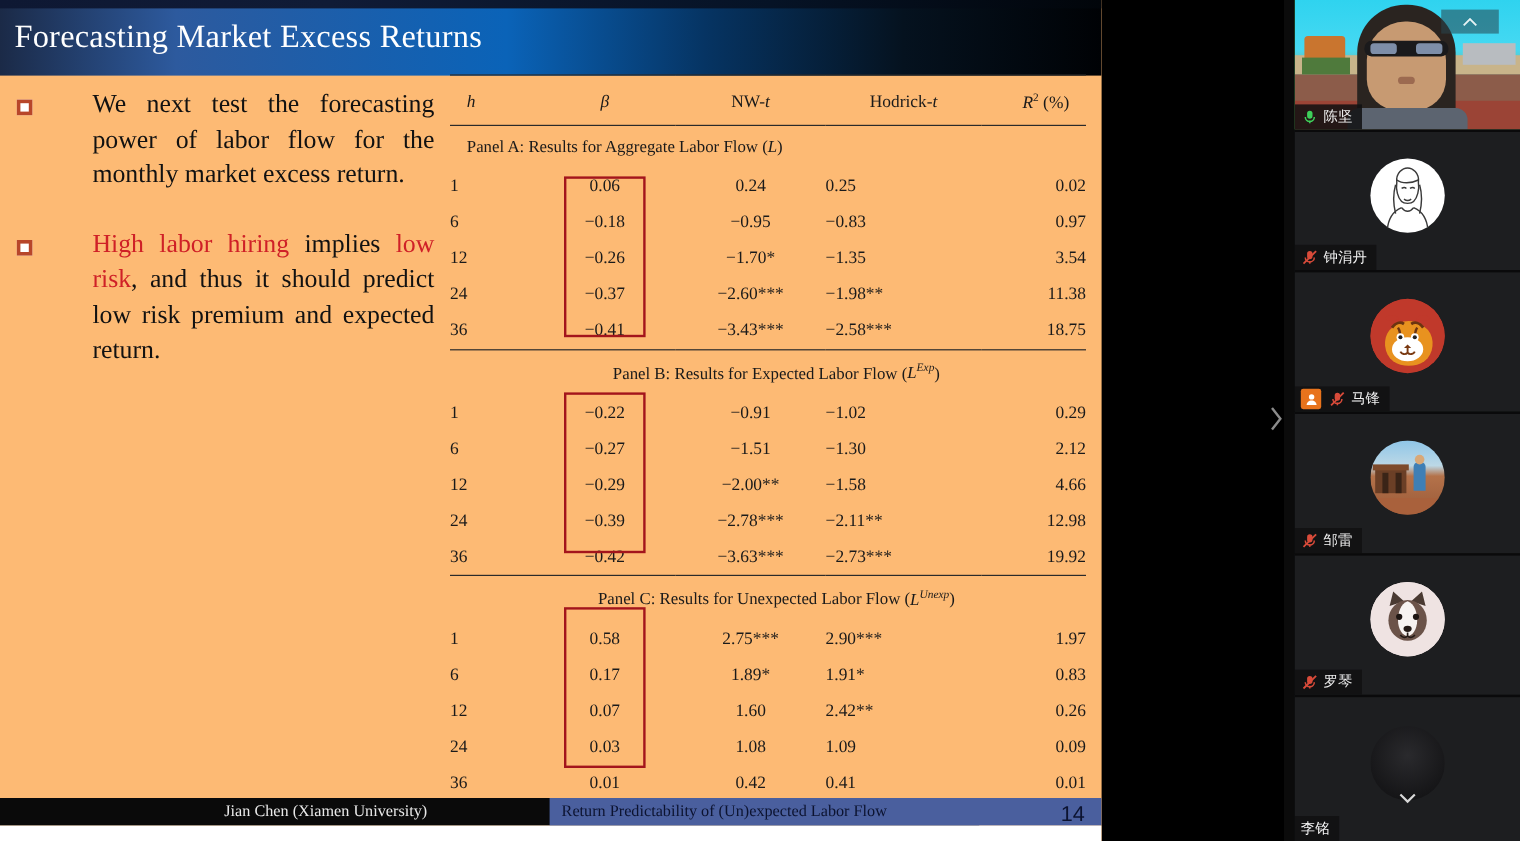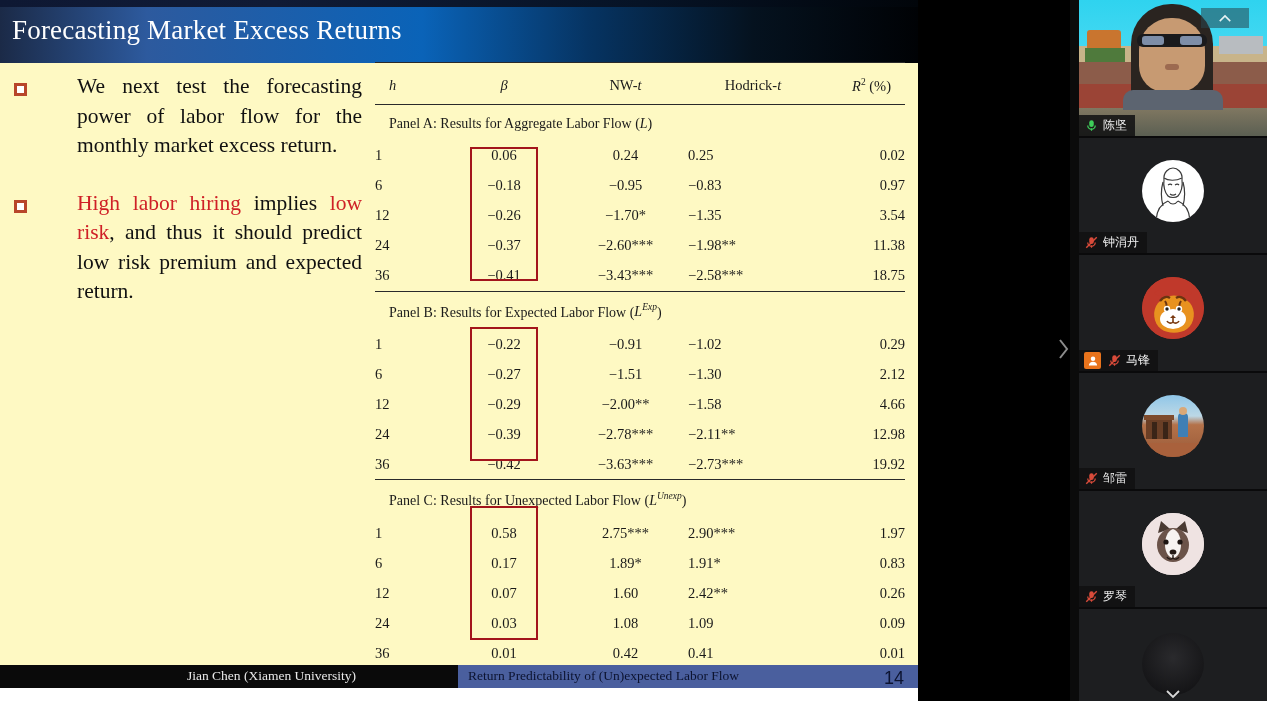--- a/index.html
+++ b/index.html
@@ -5,21 +5,21 @@
   * { margin:0; padding:0; box-sizing:border-box; }
   html,body { width:1267px; height:701px; overflow:hidden; background:#000; }
   body { font-family:"Liberation Sans", sans-serif; }
 
   
   #app { position:relative; width:1267px; height:701px; background:#0b0b0b; }
 
   
   #share-area { position:absolute; left:0; top:0; width:1070px; height:701px; background:#000; overflow:hidden; }
 
-  #slide { position:absolute; left:0; top:0; width:918px; height:701px; background:#fef9c3; overflow:hidden; }
+  #slide { position:absolute; left:0; top:0; width:918px; height:701px; background:#fdba74; overflow:hidden; }
 
   
   #slide-title-band {
     position:absolute; left:0; top:0; width:918px; height:63px;
     background:linear-gradient(90deg,#1b2a47 0%, #2d5a9e 16%, #0a63b8 46%, #063463 64%, #05121f 82%, #000205 100%);
   }
   #slide-title-band:before{
     content:""; position:absolute; left:0; top:0; width:100%; height:7px;
     background:linear-gradient(90deg,#0e1833 0%, #101b36 30%, #061326 70%, #01050a 100%);
   }
@@ -74,21 +74,21 @@
   }
   td.panel-head .ital { font-style:italic; }
   td.panel-head sup { font-size:9.5px; font-style:italic; }
 
   tr.data td { padding:6.5px 0; }
   td.v-h { text-align:left; padding-left:14px; }
   td.v-b { text-align:center; }
   td.v-nw { text-align:center; }
   td.v-hd { }
   td.v-r2 { text-align:right; padding-right:14px; }
-  tr.rule-above td { border-top:1.1px solid #2a2a2a; }
+  tr.rule-above td { border-top:1.1px solid #2a2a2a;text-align:center; }
   tr.rule-bottom td { border-bottom:1.6px solid #2a2a2a; }
 
   
   .beta-box { position:absolute; border:2.6px solid #a3151c; pointer-events:none; }
 
   
   #share-chevron { position:absolute; left:1057px; top:336px; width:14px; height:26px; color:#8b8b8b; }
 
   
   #filmstrip { position:absolute; left:1079px; top:0; width:188px; height:701px; background:#111214; }
@@ -294,21 +294,21 @@
 
     <div id="share-chevron">
       <svg viewBox="0 0 14 26" width="14" height="26" aria-hidden="true">
         <path d="M3 4 L10 13 L3 22" fill="none" stroke="#8b8b8b" stroke-width="2"></path>
       </svg>
     </div>
 
   </div>
 
   <div id="filmstrip">
-      <div class="tile speaking" style="height: 136px;">
+      <div class="tile speaking" style="height: 108px;">
         <div class="tile-video" style="background:linear-gradient(180deg,#2fd3ef 0%,#46d9f2 38%,#6fb9a8 52%,#9c8a6d 64%,#5b5f52 100%);">        
           <div style="position:absolute;left:0;top:46px;width:100%;height:16px;background:#c8b48a;"></div>        
           <div style="position:absolute;left:0;top:62px;width:100%;height:46px;background:#8c5c4a;"></div>        
           <div style="position:absolute;left:8px;top:30px;width:34px;height:20px;background:#c9752f;border-radius:3px 3px 0 0;"></div>        
           <div style="position:absolute;left:6px;top:48px;width:40px;height:14px;background:#4f7a3c;"></div>        
           <div style="position:absolute;left:140px;top:36px;width:44px;height:18px;background:#b8bcc0;"></div>        
           <div style="position:absolute;left:0;top:84px;width:100%;height:24px;background:#9b4436;"></div>        
           <div style="position:absolute;left:52px;top:4px;width:82px;height:104px;background:#2a2420;border-radius:40px 40px 16px 16px;"></div>        
           <div style="position:absolute;left:60px;top:18px;width:66px;height:74px;background:#c79a72;border-radius:32px 32px 26px 26px;"></div>        
           <div style="position:absolute;left:58px;top:34px;width:70px;height:13px;background:#1a1a1c;border-radius:6px;"></div>        

